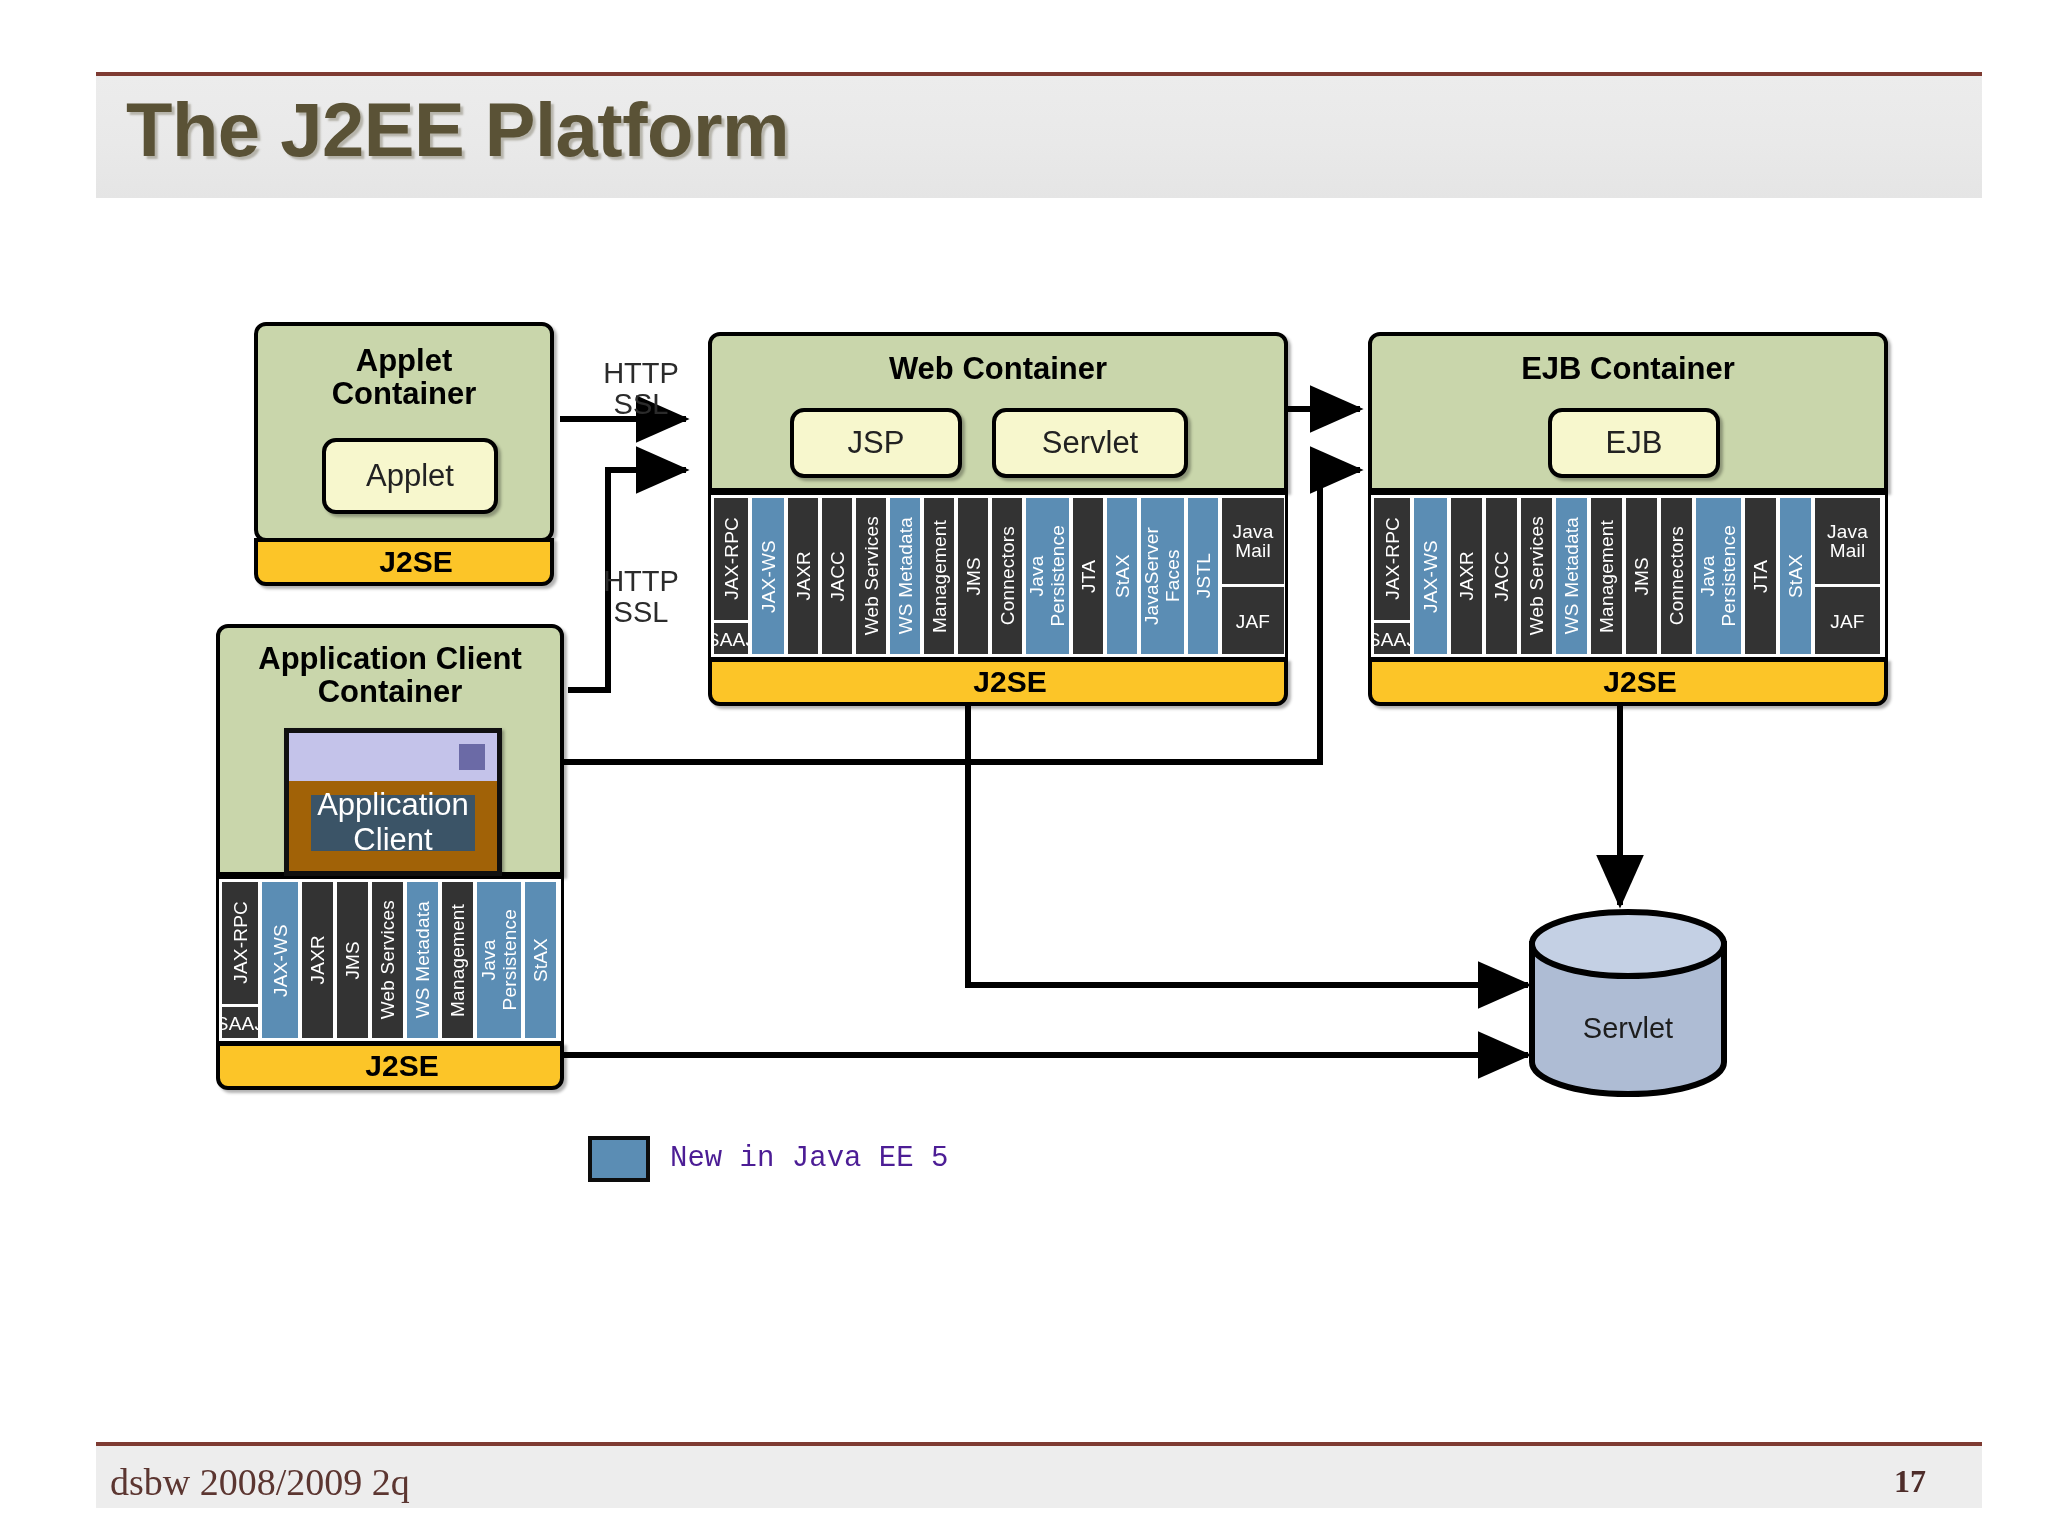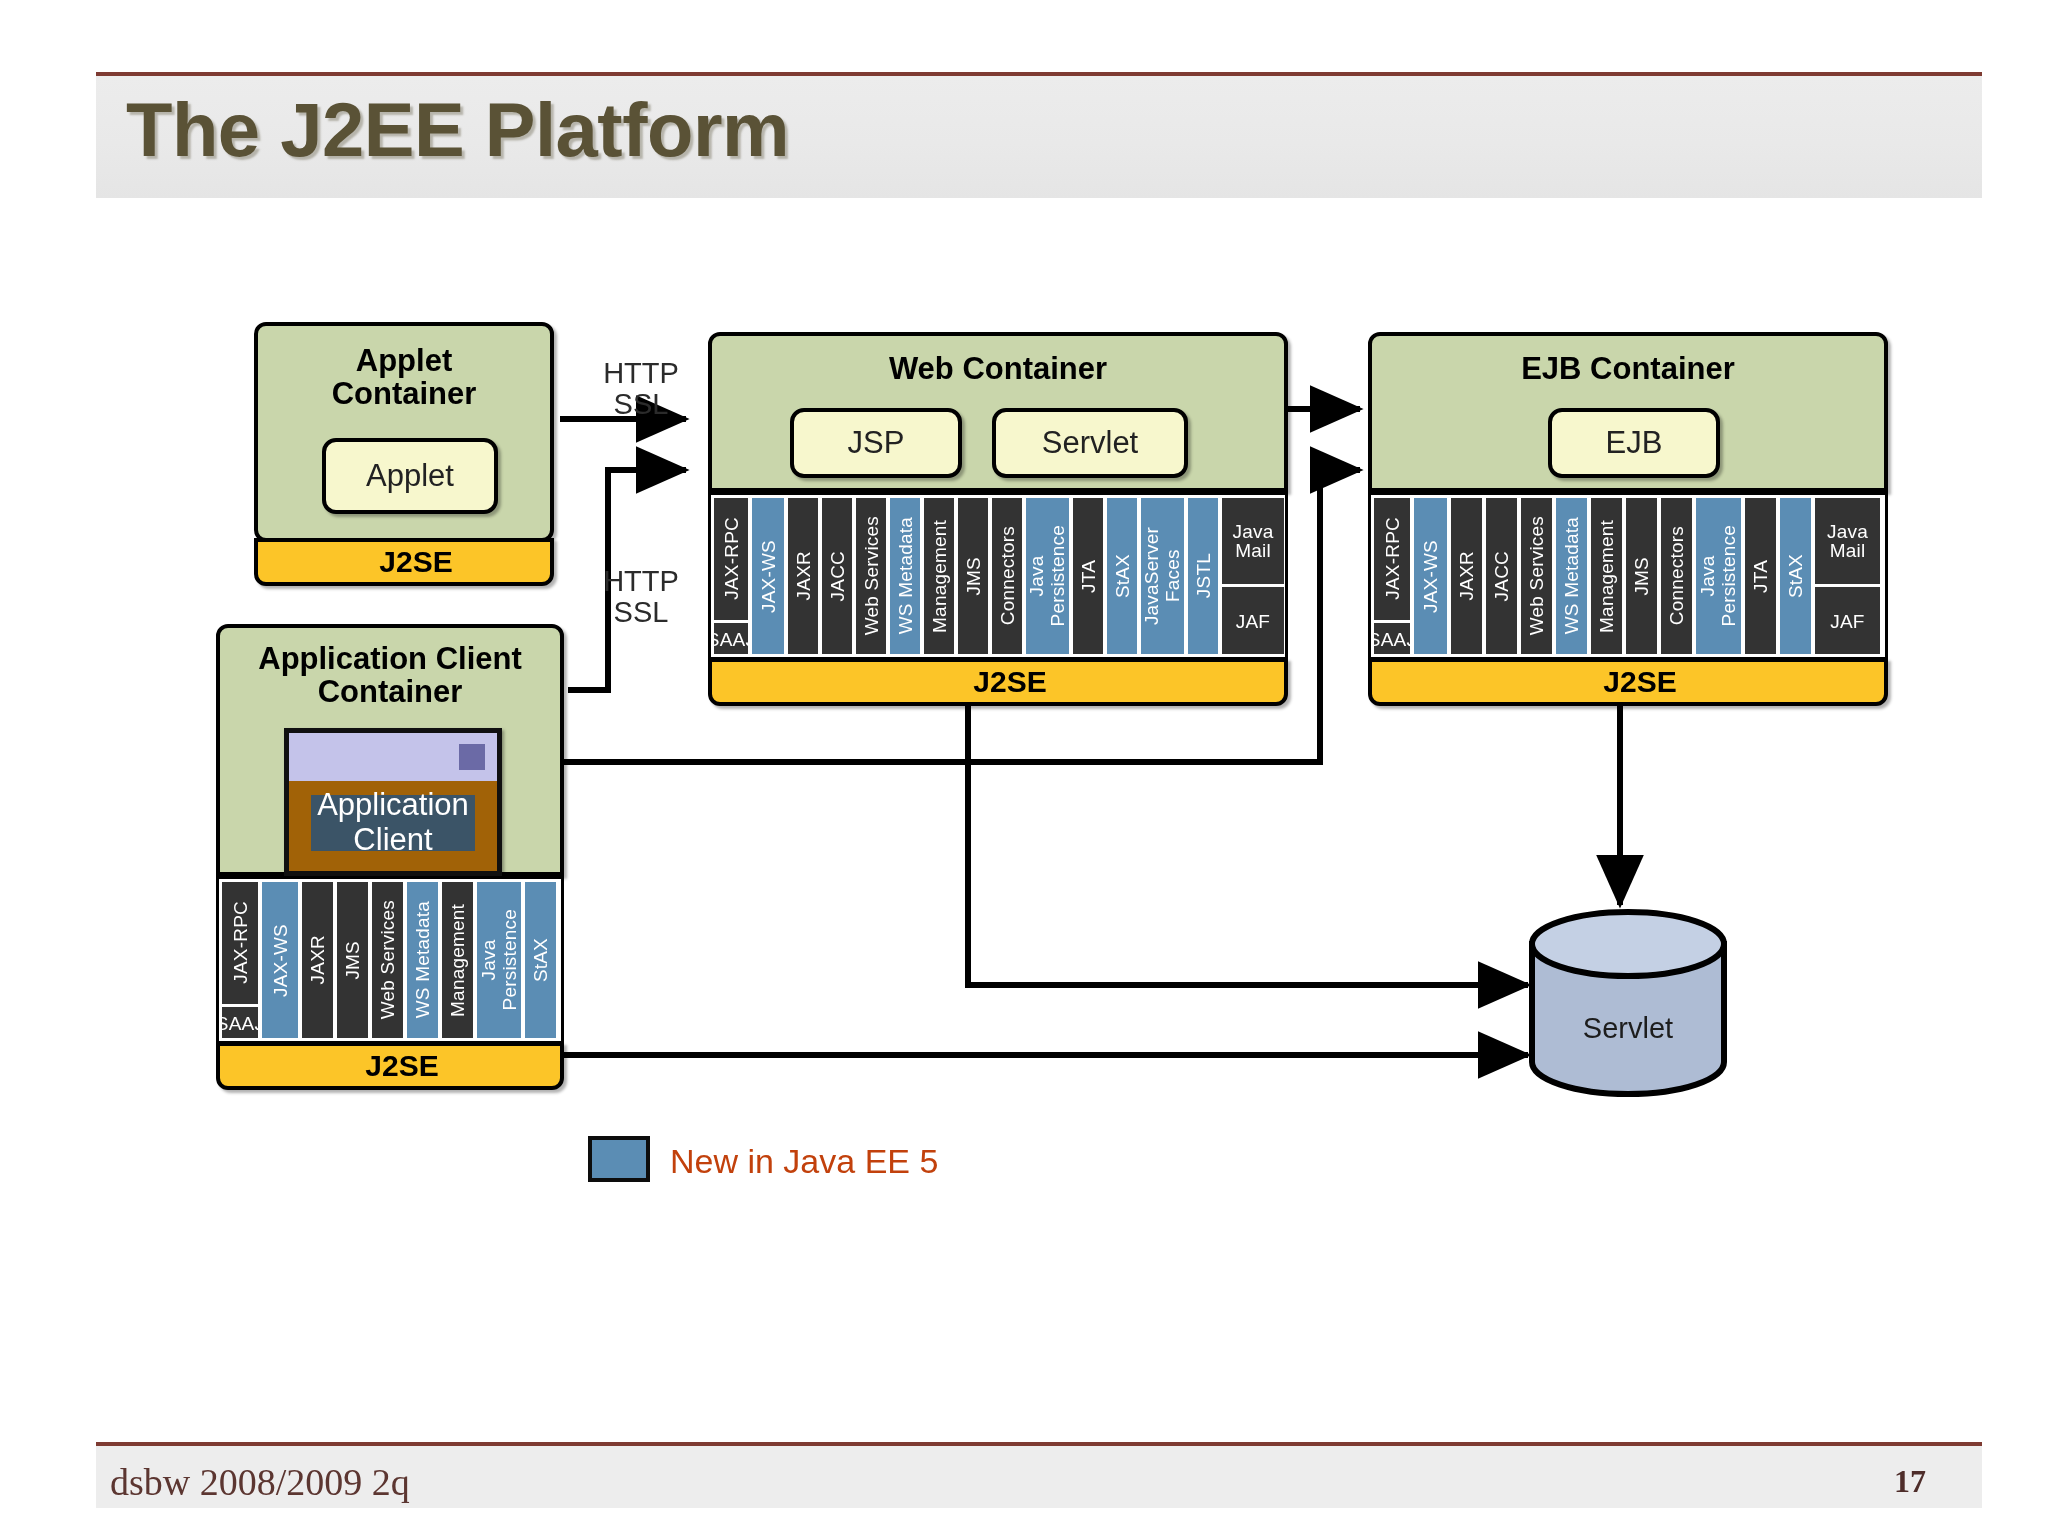--- a/index.html
+++ b/index.html
@@ -236,23 +236,24 @@
   #legend-swatch {
     position: absolute;
     width: 62px;
     height: 46px;
     background: #5b8db4;
     border: 4px solid #0d0d0d;
     box-sizing: border-box;
   }
   #legend-text {
     position: absolute;
-    font-size: 34px;
-    color: #c2410c;
+    font-size: 29px;
+    color: #4c1d95;
     white-space: nowrap;
+    font-family: Liberation Mono, monospace;
   }
 
   
   #arrows {
     position: absolute;
     left: 0; top: 0;
     width: 2048px;
     height: 1536px;
     pointer-events: none;
   }

